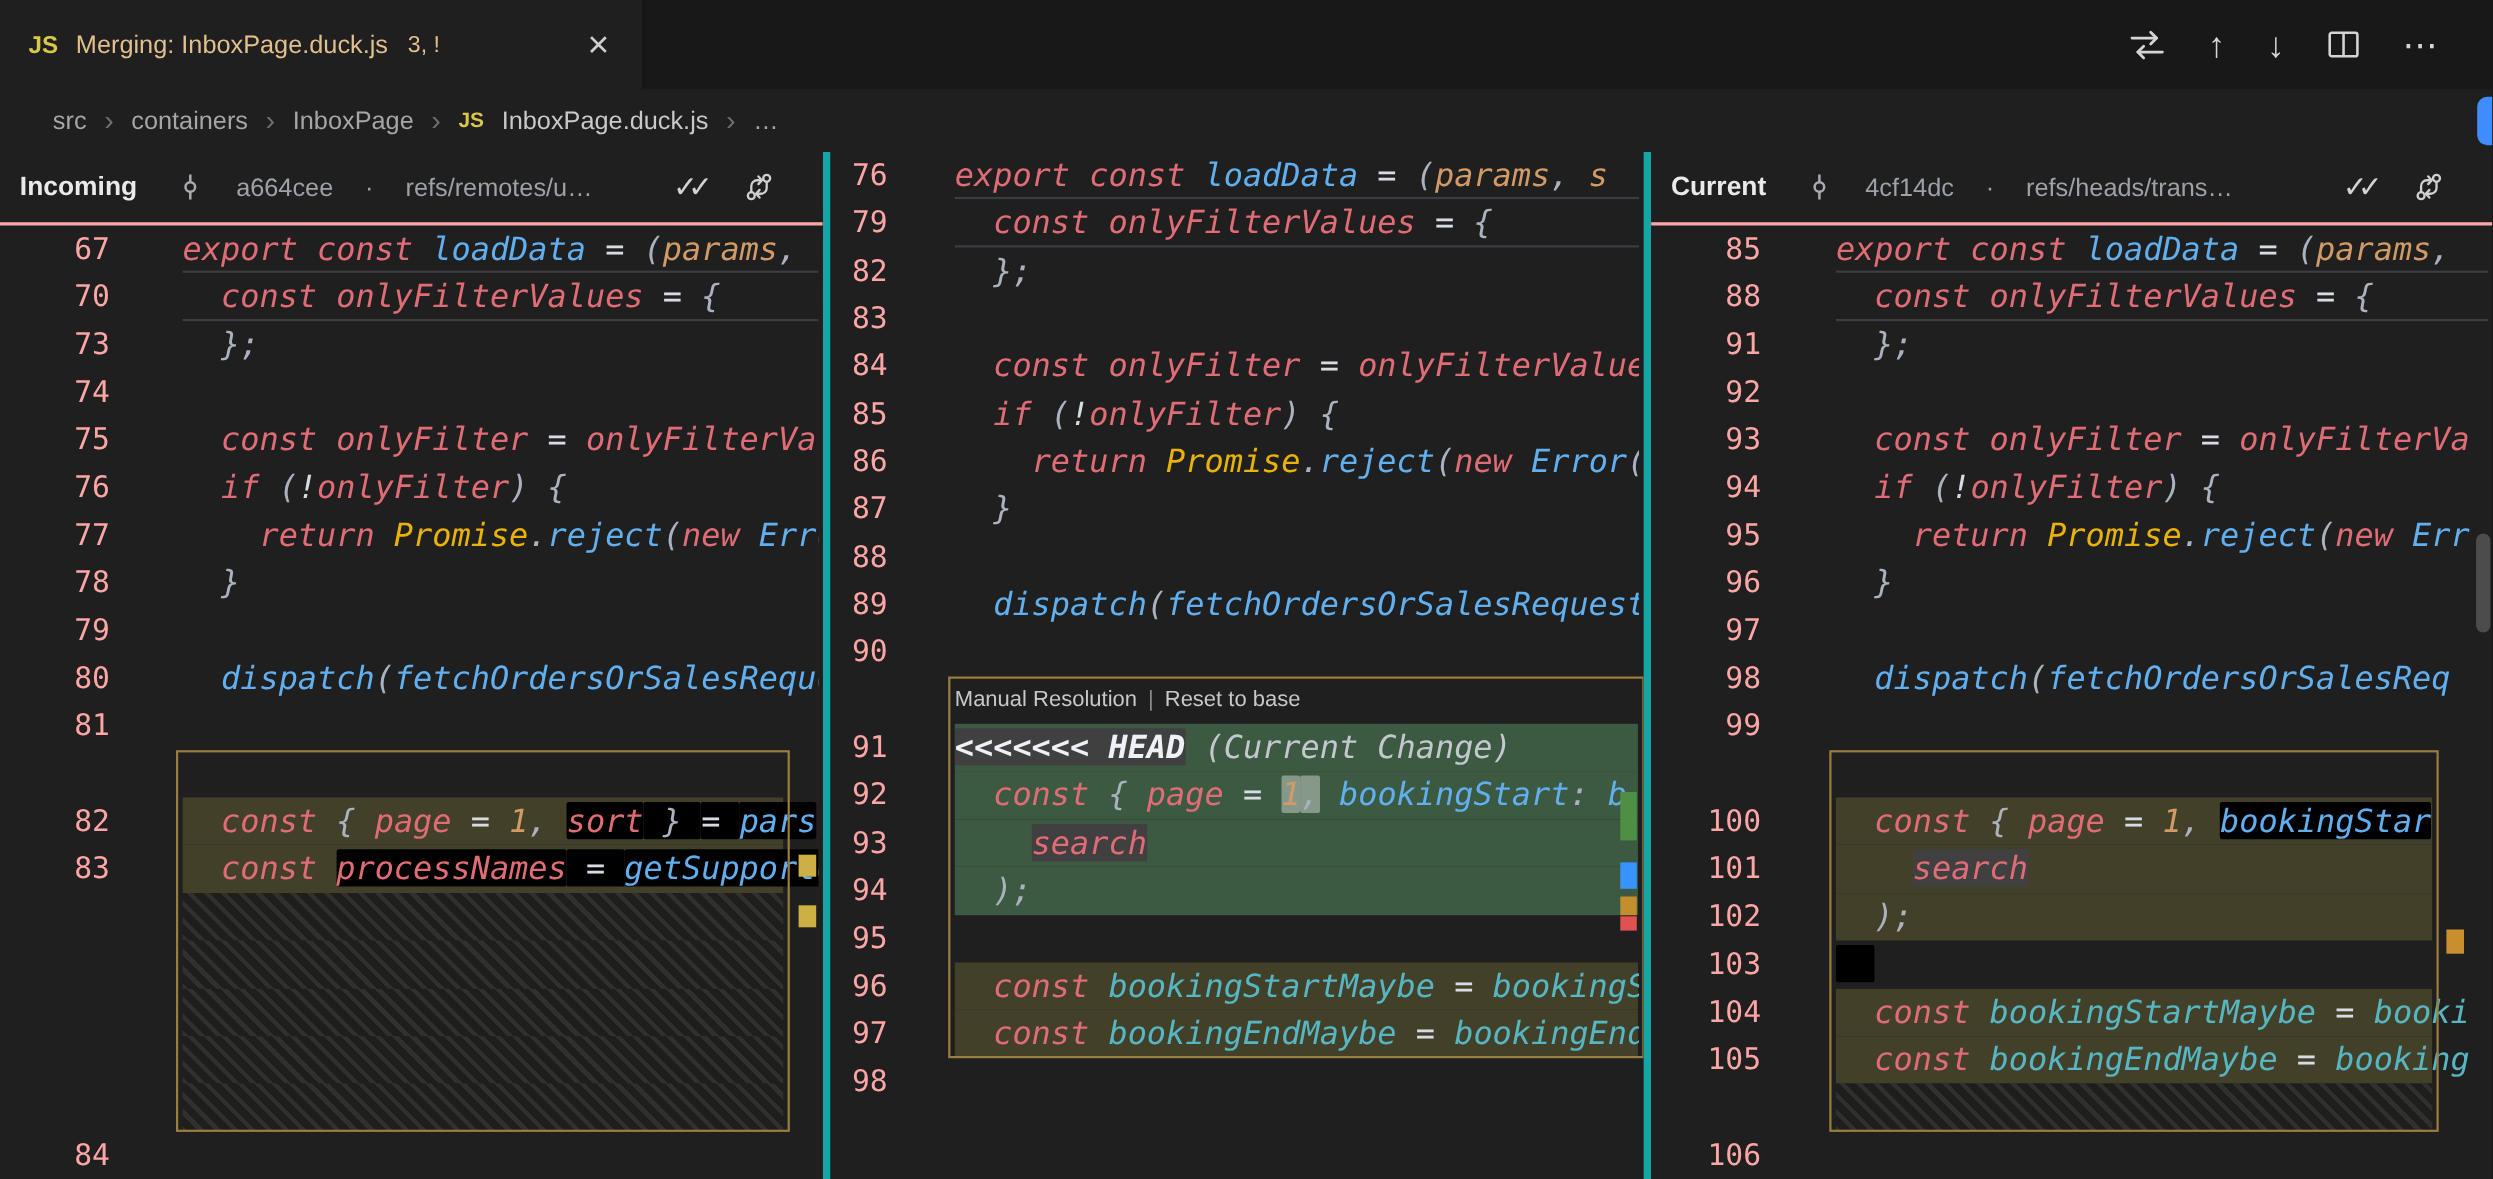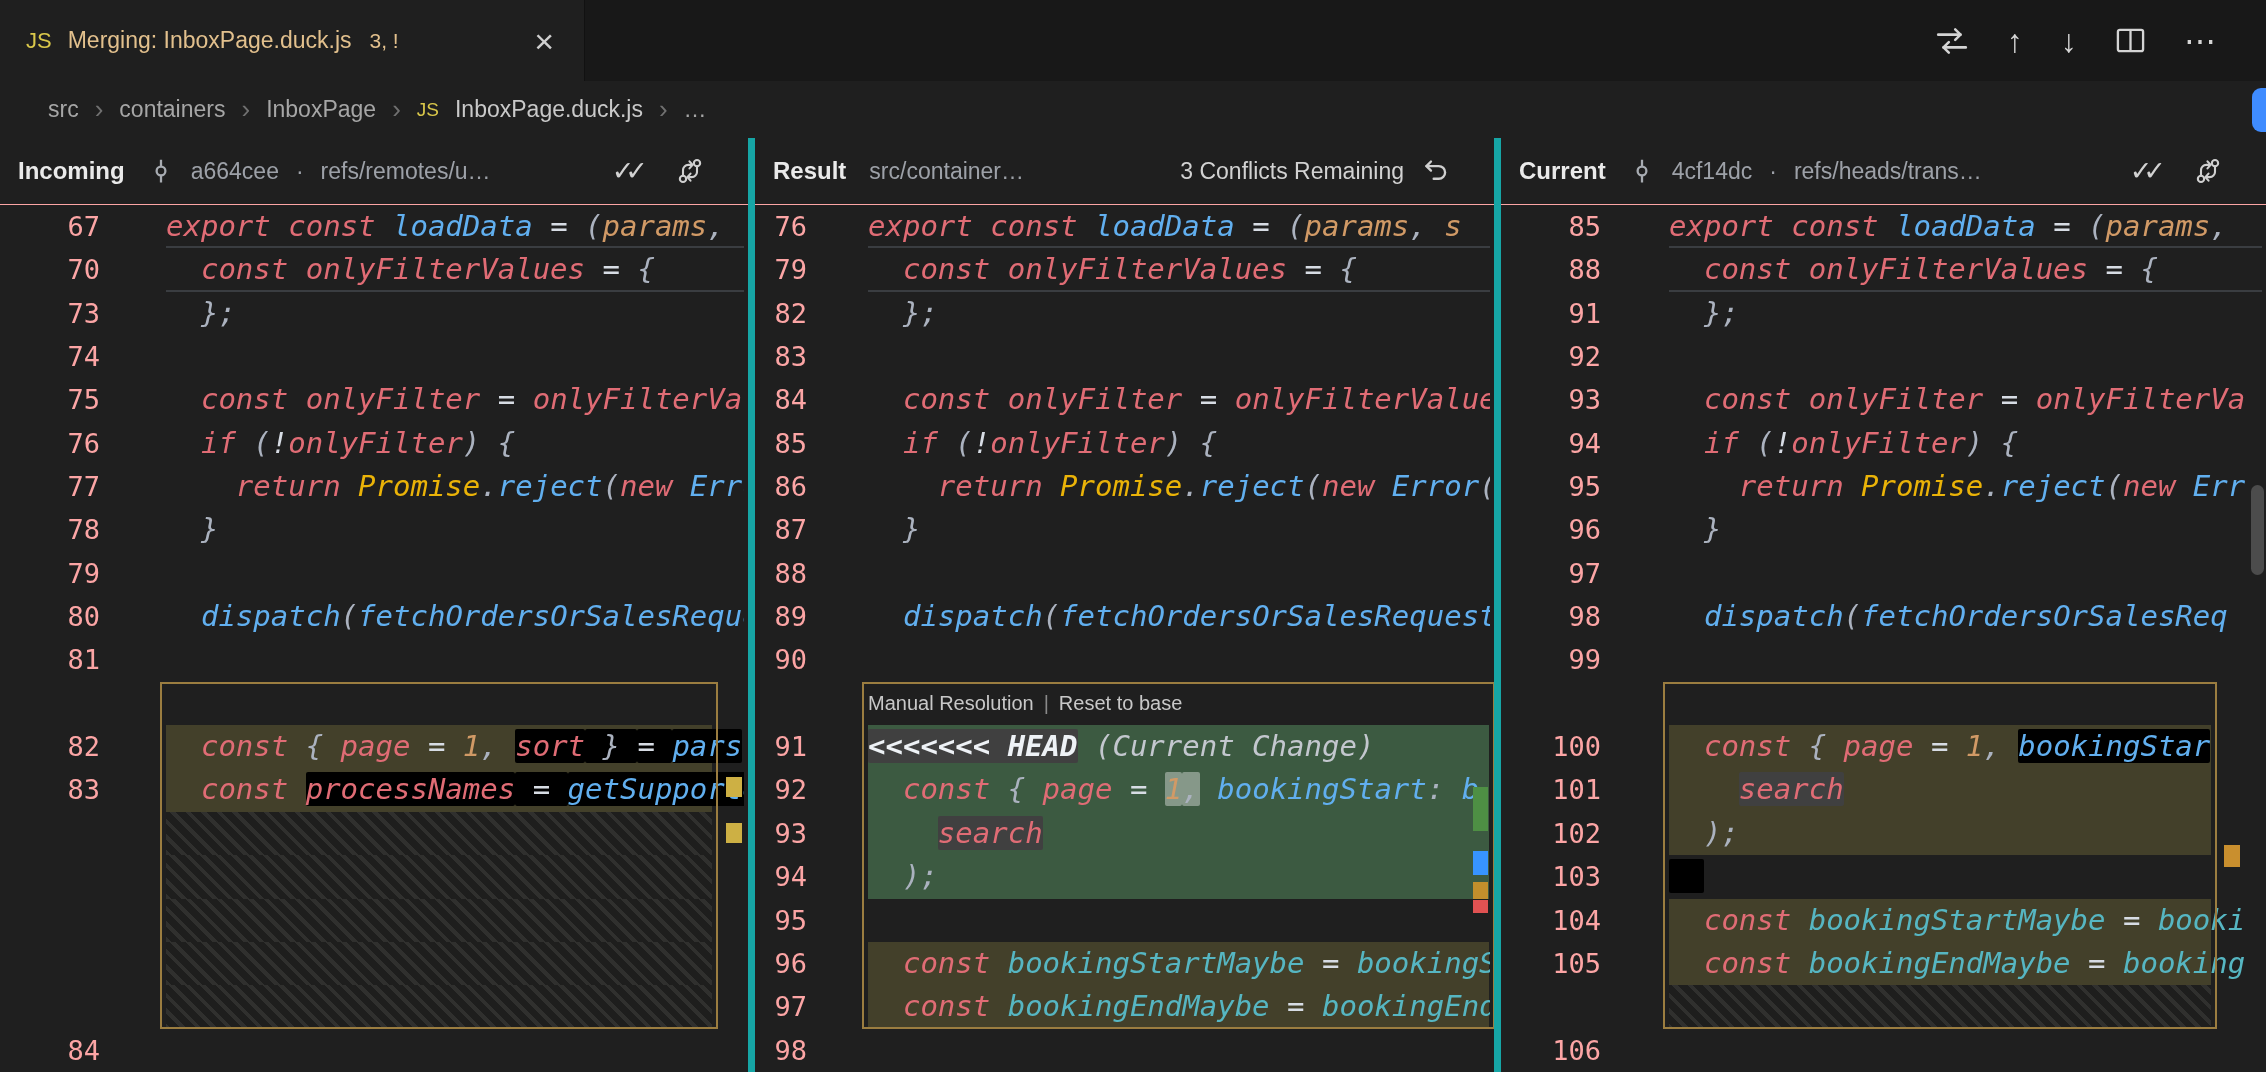--- a/index.html
+++ b/index.html
@@ -9,21 +9,21 @@
     background:#1f1f1f; font-family:"Liberation Sans", sans-serif;
     -webkit-font-smoothing:antialiased;
   }
 
   
   .tabbar { height:81px; background:#181818; display:flex; align-items:stretch; }
   .tab {
     width:585px; background:#1f1f1f; display:flex; align-items:center;
     gap:16px; padding:0 26px; border-right:1px solid #111; cursor:pointer;
   }
-  .js-icon { color:#d9c74a; font-weight:400; font-size:22px; font-style:normal; letter-spacing:0; }
+  .js-icon { color:#d9c74a; font-weight:700; font-size:22px; font-style:normal; letter-spacing:0; }
   .tab-title { color:#e2c08d; font-size:23px; white-space:nowrap; }
   .tab-badge { color:#e2c08d; font-size:21px; margin-left:2px; white-space:nowrap; }
   .tab-close { margin-left:auto; color:#cfcfcf; font-size:34px; line-height:1; padding:0 4px; cursor:pointer; }
   .tab-actions { margin-left:auto; display:flex; align-items:center; gap:38px; padding-right:50px; color:#d6d6d6; }
   .tb-glyph { font-size:32px; line-height:1; cursor:pointer; }
   .tab-actions svg { display:block; cursor:pointer; }
 
   
   .breadcrumbs {
     position:relative; height:57px; background:#1f1f1f; display:flex; align-items:center;
@@ -37,23 +37,23 @@
 
   
   .merge { display:flex; height:934px; }
   .sash { width:7px; background:#16a5a5; cursor:col-resize; }
   .pane { position:relative; background:#1f1f1f; overflow:hidden; }
   .pane-incoming { width:748px; --gutter-w:100px; --code-left:166px; --box-right:36px; }
   .pane-result   { width:739px; --gutter-w:52px;  --code-left:113px; --box-right:5px;  }
   .pane-current  { width:765px; --gutter-w:100px; --code-left:168px; --box-right:55px; }
 
   .pane-header {
-    height:67px; display:flex; align-items:center; gap:17px;
+    height:67px; display:flex; align-items:center; gap:29px;
     padding:0 44px 0 18px; font-size:23px; color:#9da1a8;
-    border-bottom:1px solid #fca5a5; white-space:nowrap; overflow:hidden;
+    border-bottom:3px solid #fca5a5; white-space:nowrap; overflow:hidden;
   }
   .ph-title { font-weight:700; color:#eaeaea; margin-right:6px; font-size:24px; }
   .ph-dim { color:#9da1a8; }
   .ph-status { color:#d2d2d2; margin-left:auto; }
   .ph-actions { margin-left:auto; display:flex; align-items:center; gap:28px; }
   .ph-actions.after-status { margin-left:0; }
   .dbl-check { letter-spacing:-9px; font-size:27px; color:#d2d2d2; padding-right:9px; cursor:pointer; font-style:normal; }
   .hdr-icon { cursor:pointer; display:flex; align-items:center; }
   .commit-icon { display:flex; align-items:center; }
 
@@ -272,33 +272,20 @@
           </div>
         <div class="conflict-box"></div>
         <div class="deco" style="right:6px; top:572px; width:16px; height:20px; background:#cdb044;"></div>
         <div class="deco" style="right:6px; top:618px; width:16px; height:20px; background:#cdb044;"></div>
       </div>
     </section>
 
     <div class="sash"></div>
 
     <section class="pane pane-result">
-      <div class="pane-header">
-        <span class="ph-title">Result</span>
-        <span class="ph-dim">src/container…</span>
-        <span class="ph-status">3 Conflicts Remaining</span>
-        <span class="ph-actions after-status">
-          <span class="hdr-icon">
-            <svg width="29" height="29" viewBox="0 0 16 16" fill="none" stroke="#cfcfcf" stroke-width="1.3" stroke-linecap="round" stroke-linejoin="round">
-                <path d="M5.5 2.5 3 5l2.5 2.5"></path>
-                <path d="M3 5h6.8a3.5 3.5 0 0 1 0 7H7"></path>
-              </svg>
-          </span>
-        </span>
-      </div>
       <div class="editor">
         <div class="rows">
             <div class="row fold">
               <span class="ln">76</span>
               <span class="content"><span class="tk-k">export </span><span class="tk-k">const </span><span class="tk-f">loadData</span><span class="tk-o"> = </span><span class="tk-p">(</span><span class="tk-a">params</span><span class="tk-p">, </span><span class="tk-a">s</span></span>
             </div>
             <div class="row fold">
               <span class="ln">79</span>
               <span class="content"><span class="tk-ws">  </span><span class="tk-k">const </span><span class="tk-v">onlyFilterValues</span><span class="tk-o"> = </span><span class="tk-p">{</span></span>
             </div>

